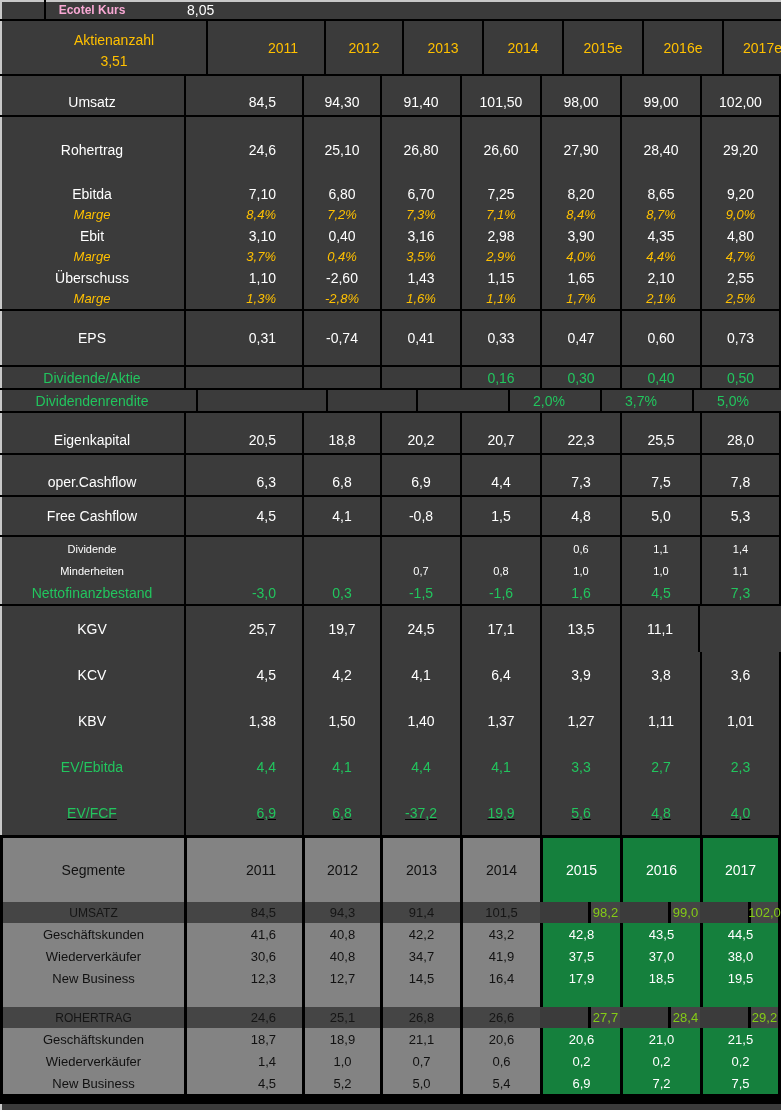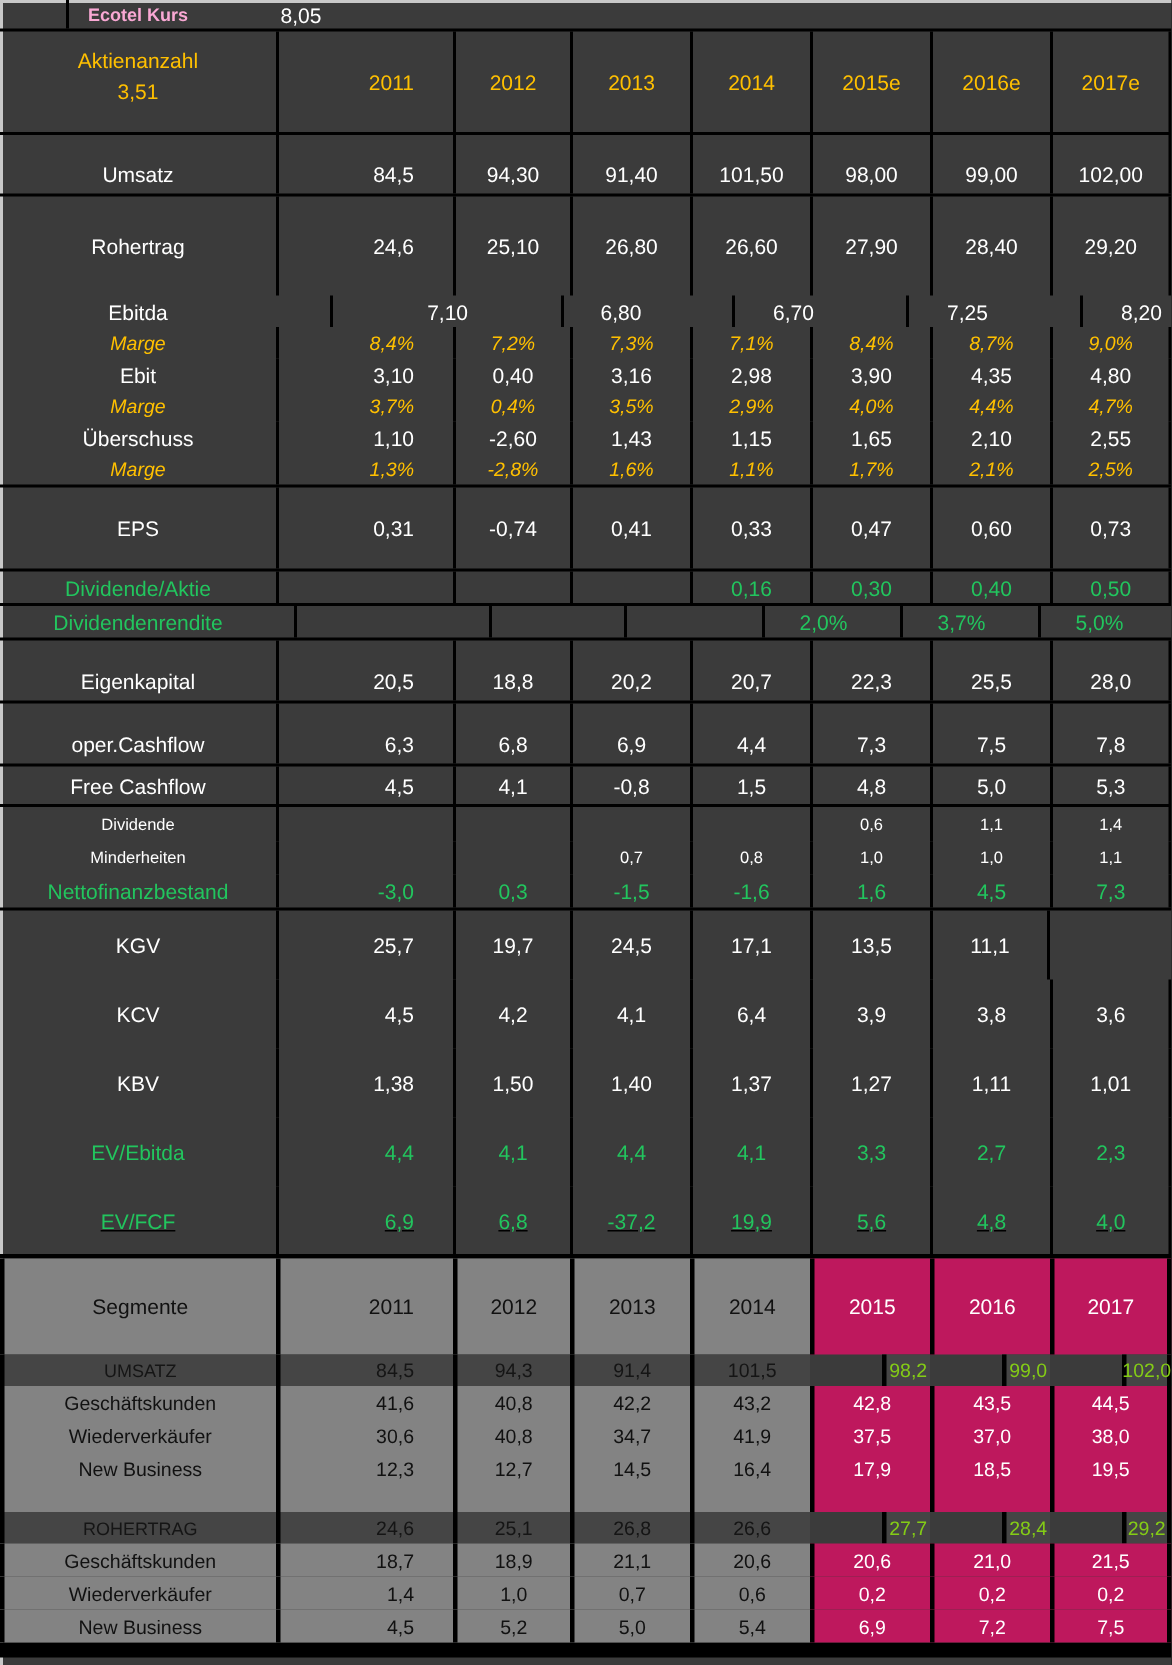--- a/index.html
+++ b/index.html
@@ -23,27 +23,27 @@
   .marge .c{color:#FFC000;font-style:italic;font-size:13px;}
   .small .c{font-size:11px;}
 
   
   .kurs{height:21px;border-bottom:2px solid #000;display:grid;grid-template-columns:184px 1fr;position:relative;box-sizing:border-box;}
   .kurs .lab{color:#f9a8d4;font-weight:bold;font-size:12px;display:flex;align-items:center;justify-content:center;}
   .kurs .val{color:#fff;font-size:14px;display:flex;align-items:center;padding-left:3px;}
   .kurs .tick{position:absolute;left:44px;top:0;bottom:0;width:2px;background:#000;}
 
   
-  .hdr{height:69px;border-bottom:2px solid #000;}
+  .hdr{height:55px;border-bottom:2px solid #000;padding-left:22px;}
   .hdr .c{color:#FFC000;}
   .hdr .c.l{flex-direction:column;justify-content:flex-start;padding-top:9px;line-height:21px;font-size:14px;}
 
   
   .seg .c{border-left:3px solid #000;color:#111;font-size:13px;background:#838383;}
-  .seg .c.est{background:#be185d;color:#fff;}
+  .seg .c.est{background:#15803d;color:#fff;}
   .seg .c:last-child{border-right:3px solid #000;}
   .seg.hdrseg{height:64px;}
   .seg.hdrseg .c{font-size:14px;}
   .seg.band .c{background:#454545;color:#151515;}
   .seg.band .c.est{color:#84cc16;margin-left:48px;}
   .seg.band .c.l{font-size:12px;}
   .bottombar{height:10px;background:#000;}
 </style>
 </head>
 <body>
@@ -84,21 +84,21 @@
       <div class="row white" style="height: 66px;">
         <div class="c l">Rohertrag</div>
         <div class="c col2011">24,6</div>
         <div class="c">25,10</div>
         <div class="c">26,80</div>
         <div class="c">26,60</div>
         <div class="c">27,90</div>
         <div class="c">28,40</div>
         <div class="c">29,20</div>
       </div>
-      <div class="row white" style="height: 21px; gap: 36px;">
+      <div class="row white" style="height: 21px;">
         <div class="c l">Ebitda</div>
         <div class="c col2011">7,10</div>
         <div class="c">6,80</div>
         <div class="c">6,70</div>
         <div class="c">7,25</div>
         <div class="c">8,20</div>
         <div class="c">8,65</div>
         <div class="c">9,20</div>
       </div>
       <div class="row marge" style="height: 21px;">
@@ -194,21 +194,21 @@
       <div class="row white bb vb" style="height: 42px;">
         <div class="c l">oper.Cashflow</div>
         <div class="c col2011">6,3</div>
         <div class="c">6,8</div>
         <div class="c">6,9</div>
         <div class="c">4,4</div>
         <div class="c">7,3</div>
         <div class="c">7,5</div>
         <div class="c">7,8</div>
       </div>
-      <div class="row white bb" style="height: 27px;">
+      <div class="row white bb" style="height: 40px;">
         <div class="c l">Free Cashflow</div>
         <div class="c col2011">4,5</div>
         <div class="c">4,1</div>
         <div class="c">-0,8</div>
         <div class="c">1,5</div>
         <div class="c">4,8</div>
         <div class="c">5,0</div>
         <div class="c">5,3</div>
       </div>
       <div class="row small" style="height: 23px;">

